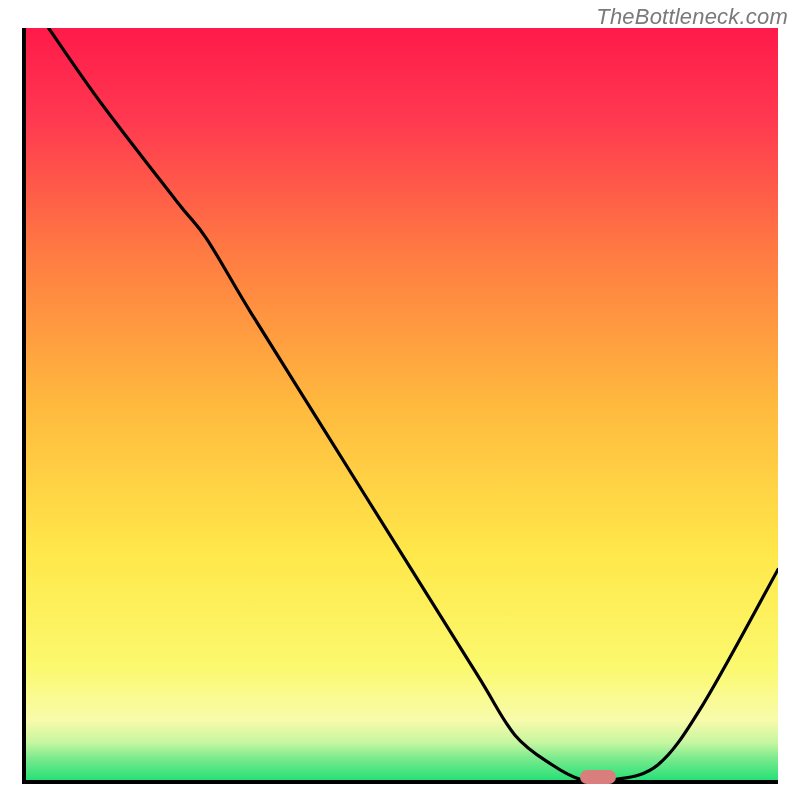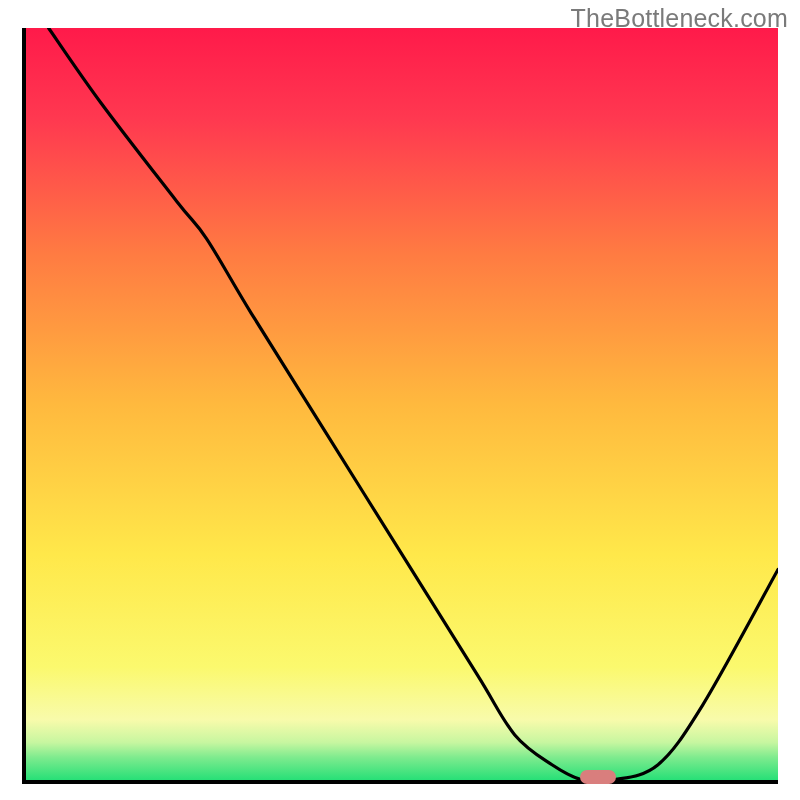--- a/index.html
+++ b/index.html
@@ -13,24 +13,25 @@
   }
   .stage {
     position: relative;
     width: 800px;
     height: 800px;
   }
   .watermark {
     position: absolute;
     top: 4px;
     right: 12px;
-    font-size: 25px;
+    font-size: 22px;
     color: #7a7a7a;
     font-weight: 400;
     letter-spacing: 0.2px;
+    font-style: italic;
   }
   .plot-outer {
     position: absolute;
     left: 22px;
     top: 28px;
     width: 756px;
     height: 756px;
     border-left: 4px solid #000;
     border-bottom: 4px solid #000;
     box-sizing: border-box;

